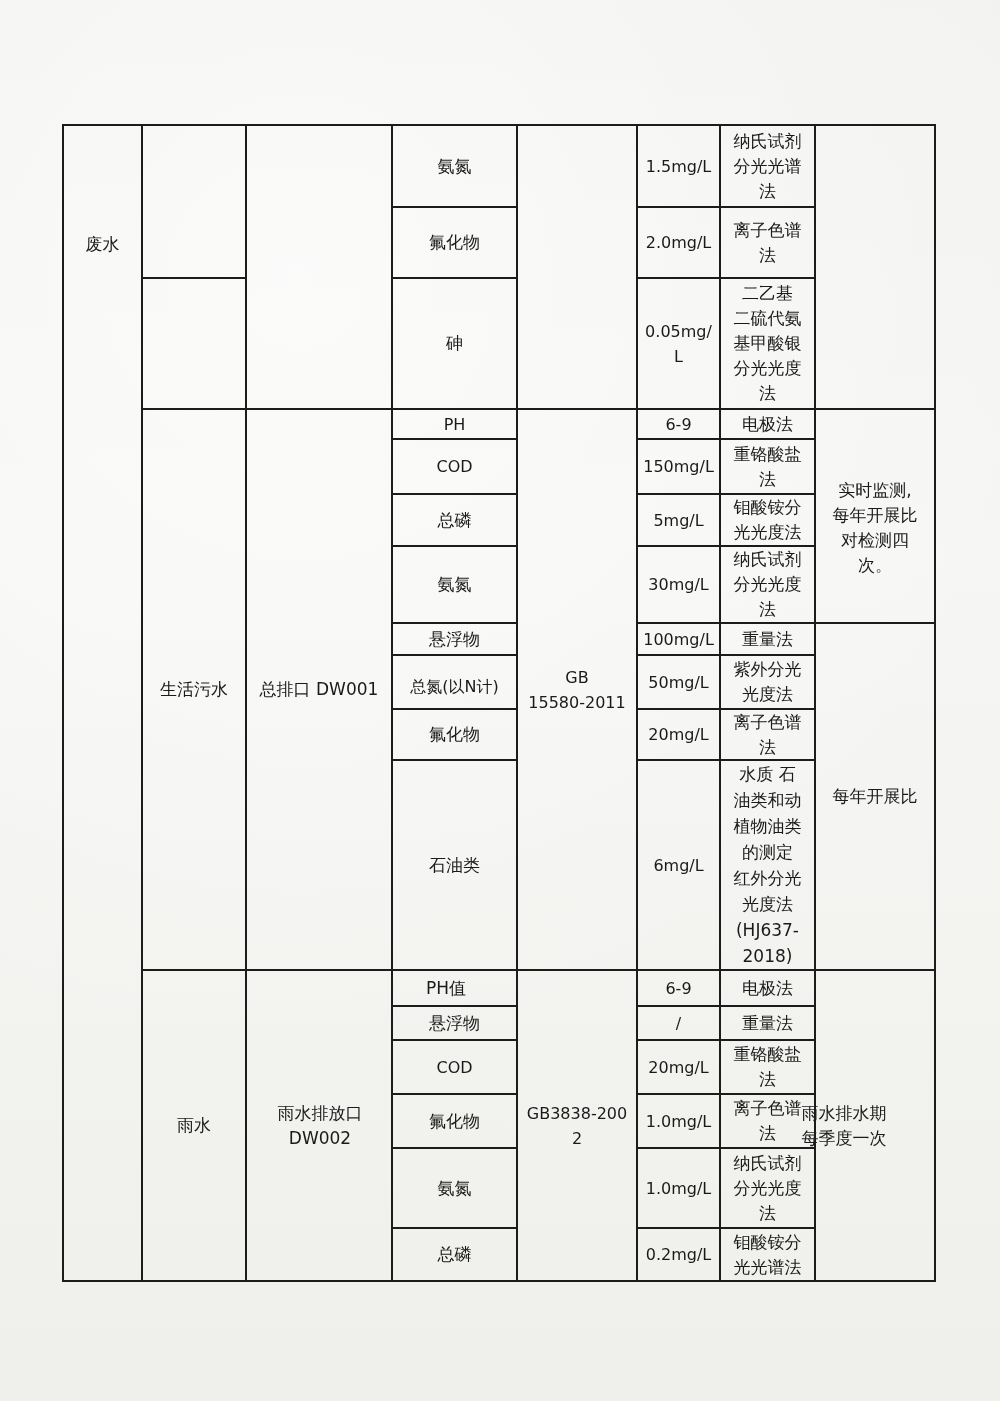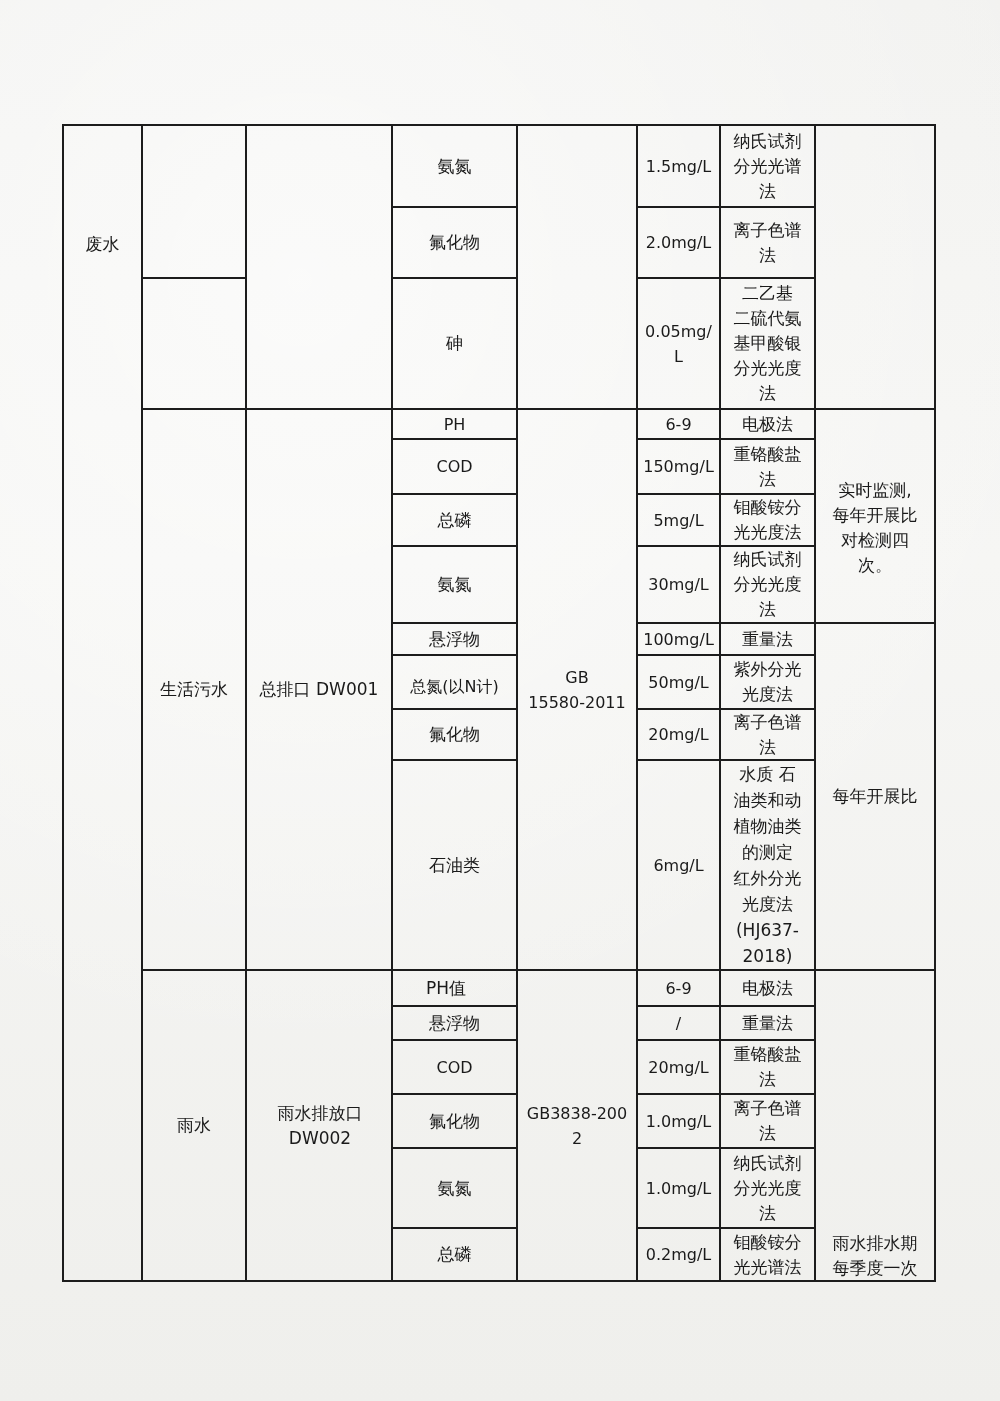--- a/index.html
+++ b/index.html
@@ -150,21 +150,21 @@
     <span>雨水</span>
   </div>
   <div class="cell" style="left:246px;top:970px;width:148px;height:311px;">
     <span>雨水排放口
 DW002</span>
   </div>
   <div class="cell latin" style="left:517px;top:970px;width:120px;height:311px;">
     <span>GB3838-200
 2</span>
   </div>
-  <div class="cell" style="left:815px;top:970px;width:120px;height:311px;align-items:flex-end;">
+  <div class="cell" style="left:784px;top:970px;width:120px;height:311px;">
     <span>雨水排水期
 每季度一次</span>
   </div>
 
   <div class="cell" style="left:392px;top:970px;width:108px;height:36px;"><span>PH值</span></div>
   <div class="cell latin" style="left:637px;top:970px;width:83px;height:36px;"><span>6-9</span></div>
   <div class="cell" style="left:720px;top:970px;width:95px;height:36px;"><span>电极法</span></div>
 
   <div class="cell" style="left:392px;top:1006px;width:125px;height:34px;"><span>悬浮物</span></div>
   <div class="cell latin" style="left:637px;top:1006px;width:83px;height:34px;"><span>/</span></div>

